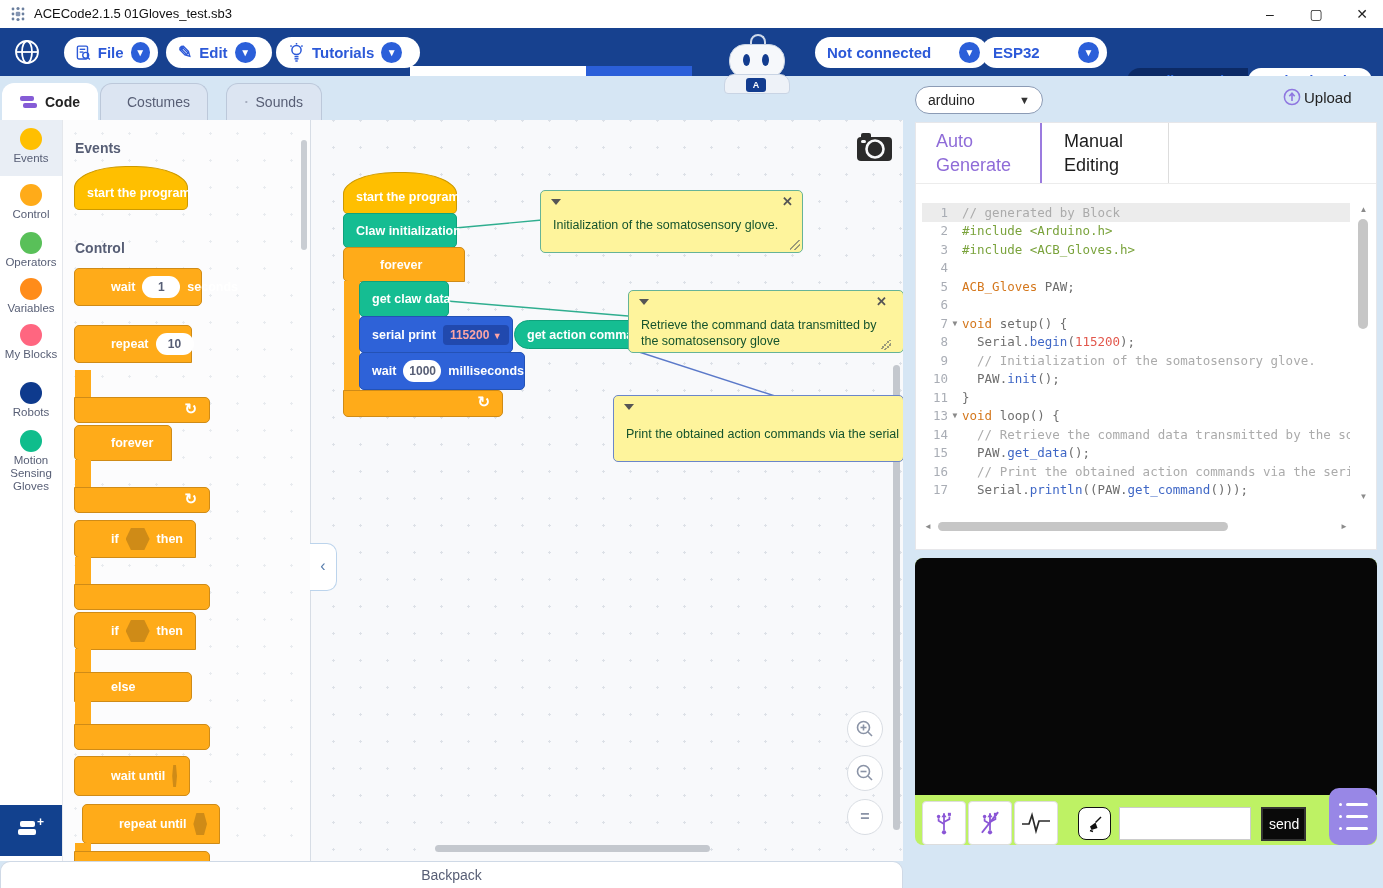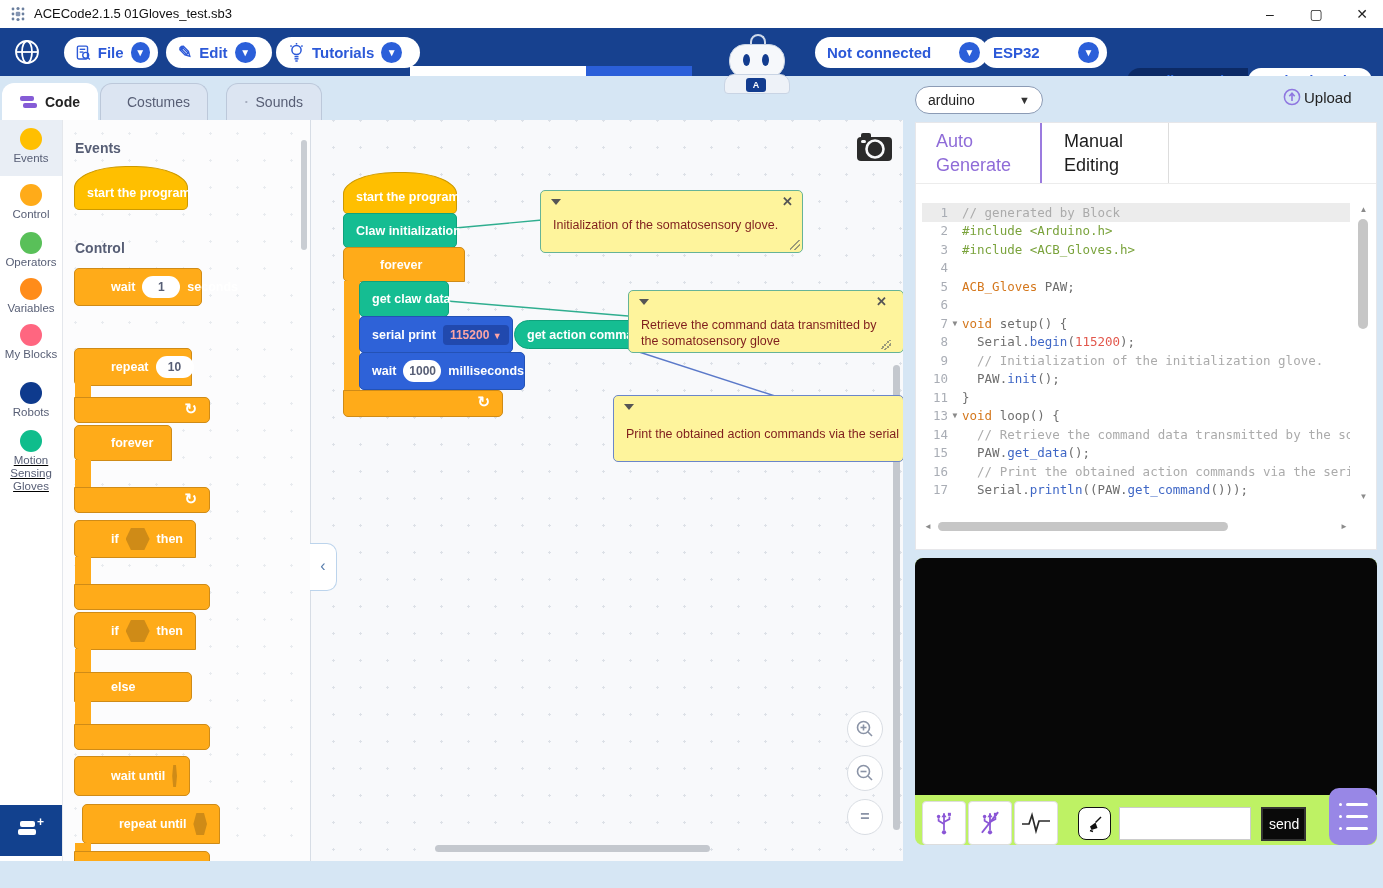--- a/index.html
+++ b/index.html
@@ -74,21 +74,21 @@
   
   .canvas{position:absolute;left:310px;top:44px;width:593px;height:741px;background:#f8f9fb;overflow:hidden;
      background-image:radial-gradient(circle,#dde1e7 1.2px,transparent 1.4px);background-size:27px 27px;background-position:10px 14px;}
   .cam{position:absolute;left:546px;top:12px;cursor:pointer;}
   .colhandle{position:absolute;left:0px;top:423px;width:26px;height:46px;background:#fff;border:1px solid #bcd4ec;border-left:none;border-radius:0 10px 10px 0;
      color:#5a7fae;font-size:16px;line-height:44px;text-align:center;cursor:pointer;z-index:3;}
   .cmt{position:absolute;background:#FEF49C;border-radius:5px;box-sizing:border-box;z-index:6;cursor:grab;overflow:hidden;}
   .cmt .chdr{position:relative;height:22px;}
   .ctri{position:absolute;left:10px;top:8px;width:0;height:0;border-left:5px solid transparent;border-right:5px solid transparent;border-top:6px solid #555;}
   .cx{position:absolute;right:9px;top:3px;color:#555;font-size:13px;font-weight:bold;cursor:pointer;}
-  .cbody{padding:4px 12px;font-size:12.5px;color:#7f1d1d;line-height:16px;}
+  .cbody{padding:4px 12px;font-size:12.5px;color:#14532d;line-height:16px;}
   .cresize{position:absolute;right:2px;bottom:2px;width:10px;height:10px;
      background:linear-gradient(135deg,transparent 40%,#9a9a7a 40%,#9a9a7a 50%,transparent 50%,transparent 65%,#9a9a7a 65%,#9a9a7a 75%,transparent 75%);}
   .zoomc{position:absolute;left:537px;width:36px;height:36px;border-radius:50%;background:#fff;border:1px solid #d9dde3;box-sizing:border-box;cursor:pointer;
       display:flex;align-items:center;justify-content:center;color:#8a93a6;}
   .cv-hsb{position:absolute;left:125px;top:725px;width:275px;height:7px;border-radius:4px;background:#c4c8ce;cursor:pointer;}
   .cv-vsb{position:absolute;left:583px;top:245px;width:7px;height:465px;border-radius:4px;background:#c4c8ce;cursor:pointer;}
   
   .backpack{position:absolute;left:0;top:785px;width:903px;height:27px;background:#fff;border:1px solid #cfd9e6;border-bottom:none;border-radius:10px 10px 0 0;
      text-align:center;font-size:14px;color:#575e75;line-height:26px;box-sizing:border-box;cursor:pointer;z-index:5;}
   
@@ -269,21 +269,21 @@
           <div class="catlab">Variables</div>
         </div>
         <div class="catitem" style="height: 58px;">
           <div class="catdot" style="background: rgb(255, 102, 128);"></div>
           <div class="catlab">My Blocks</div>
         </div>
         <div class="catitem" style="height: 48px;">
           <div class="catdot" style="background: rgb(14, 58, 141);"></div>
           <div class="catlab">Robots</div>
         </div>
-        <div class="catitem" style="height: 88px; text-decoration: underline;">
+        <div class="catitem" style="height: 88px;">
           <div class="catdot" style="background: rgb(15, 189, 140);"></div>
           <div class="catlab">Motion Sensing Gloves</div>
         </div>
       </div>
     <div class="extbtn">
       <span class="extico">
         <i style="top:0;left:2px;width:15px"></i>
           <i style="top:8px;left:0;width:18px"></i>
         <span style="position:absolute;right:0;top:-6px;color:#fff;font-size:12px;font-weight:bold">+</span>
       </span>
@@ -298,21 +298,21 @@
 
       <div class="phead" style="top:120px">Control</div>
 
       <div class="stackb orange" style="left:12px;top:148px;width:128px;height:38px">
         <span class="blklab">wait</span>
           <span class="oval">1</span>
           <span class="blklab">seconds</span>
       </div>
 
       <div>
-        <div class="cb-top orange" style="left:12px;top:228px;width:118px;height:38px">
+        <div class="cb-top orange" style="left:12px;top:205px;width:118px;height:38px">
             <span class="blklab">repeat</span>
             <span class="oval">10</span>
           </div>
         <div class="cb-arm orangenb" style="left:13px;top:250px;height:27px"></div>
         <div class="cb-bot orange" style="left:12px;top:277px;width:98px;height:24px">
             <span class="looparr">↻</span>
           </div>
       </div>
 
       <div>
@@ -453,35 +453,36 @@
             <line x1="13" y1="13" x2="17" y2="17"></line>
             <line x1="5.5" y1="8.5" x2="11.5" y2="8.5"></line>
           </svg>
       </div>
       <div class="zoomc" style="top:679px;font-size:16px;font-weight:bold">=</div>
 
       <div class="cv-hsb"></div>
       <div class="cv-vsb"></div>
     </div>
 
+    <div class="backpack">Backpack</div>
 
     <div class="card1">
       <div class="gtab gtab1">Auto Generate</div>
       <div class="gtab gtab2">Manual Editing</div>
       <div class="tabsep"></div>
       <div class="codearea" id="codearea">
           <div class="crow hl"><span class="cnum">1</span><span class="cfold"></span><span class="ctext cm">// generated by Block</span></div>
           <div class="crow"><span class="cnum">2</span><span class="cfold"></span><span class="ctext inc">#include &lt;Arduino.h&gt;</span></div>
           <div class="crow"><span class="cnum">3</span><span class="cfold"></span><span class="ctext inc">#include &lt;ACB_Gloves.h&gt;</span></div>
           <div class="crow"><span class="cnum">4</span><span class="cfold"></span></div>
           <div class="crow"><span class="cnum">5</span><span class="cfold"></span><span class="ctext kw">ACB_Gloves</span><span class="ctext pl"> PAW;</span></div>
           <div class="crow"><span class="cnum">6</span><span class="cfold"></span></div>
           <div class="crow"><span class="cnum">7</span><span class="cfold">▼</span><span class="ctext kw">void</span><span class="ctext pl"> setup() {</span></div>
           <div class="crow"><span class="cnum">8</span><span class="cfold"></span><span class="ctext pl">  Serial.</span><span class="ctext fn">begin</span><span class="ctext pl">(</span><span class="ctext num">115200</span><span class="ctext pl">);</span></div>
-          <div class="crow"><span class="cnum">9</span><span class="cfold"></span><span class="ctext cm">  // Initialization of the initialization glove.</span></div>
+          <div class="crow"><span class="cnum">9</span><span class="cfold"></span><span class="ctext cm">  // Initialization of the somatosensory glove.</span></div>
           <div class="crow"><span class="cnum">10</span><span class="cfold"></span><span class="ctext pl">  PAW.</span><span class="ctext fn">init</span><span class="ctext pl">();</span></div>
           <div class="crow"><span class="cnum">11</span><span class="cfold"></span><span class="ctext pl">}</span></div>
           <div class="crow"><span class="cnum">13</span><span class="cfold">▼</span><span class="ctext kw">void</span><span class="ctext pl"> loop() {</span></div>
           <div class="crow"><span class="cnum">14</span><span class="cfold"></span><span class="ctext cm">  // Retrieve the command data transmitted by the soma</span></div>
           <div class="crow"><span class="cnum">15</span><span class="cfold"></span><span class="ctext pl">  PAW.</span><span class="ctext fn">get_data</span><span class="ctext pl">();</span></div>
           <div class="crow"><span class="cnum">16</span><span class="cfold"></span><span class="ctext cm">  // Print the obtained action commands via the serial</span></div>
           <div class="crow"><span class="cnum">17</span><span class="cfold"></span><span class="ctext pl">  Serial.</span><span class="ctext fn">println</span><span class="ctext pl">((PAW.</span><span class="ctext fn">get_command</span><span class="ctext pl">()));</span></div>
         </div>
       <div class="c1-vsb">
         <span class="sbarrow" style="top:2px">▲</span>

